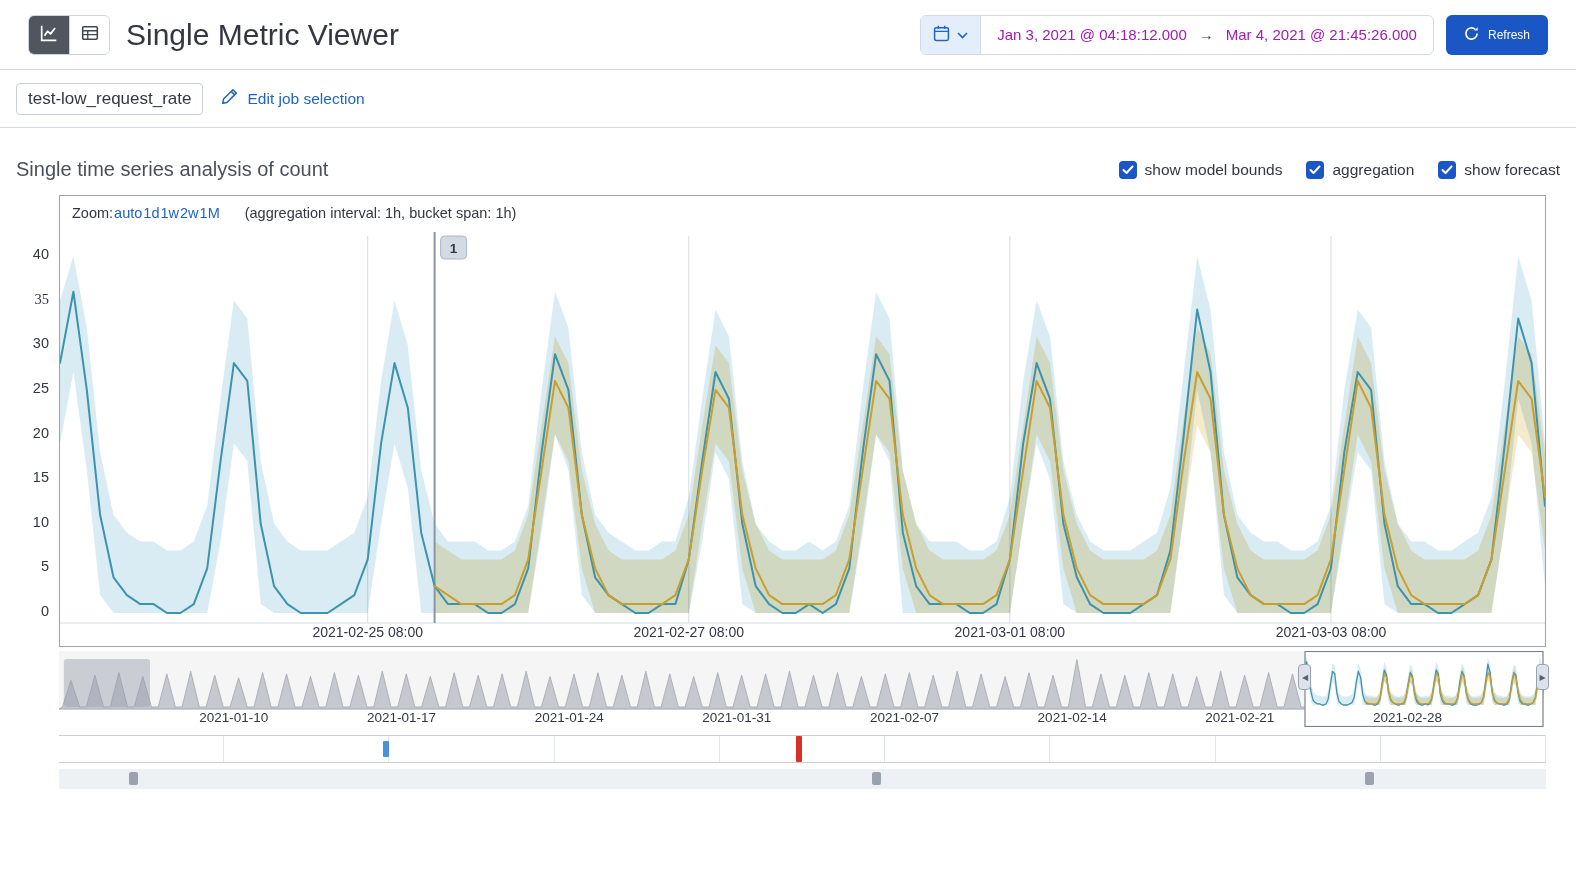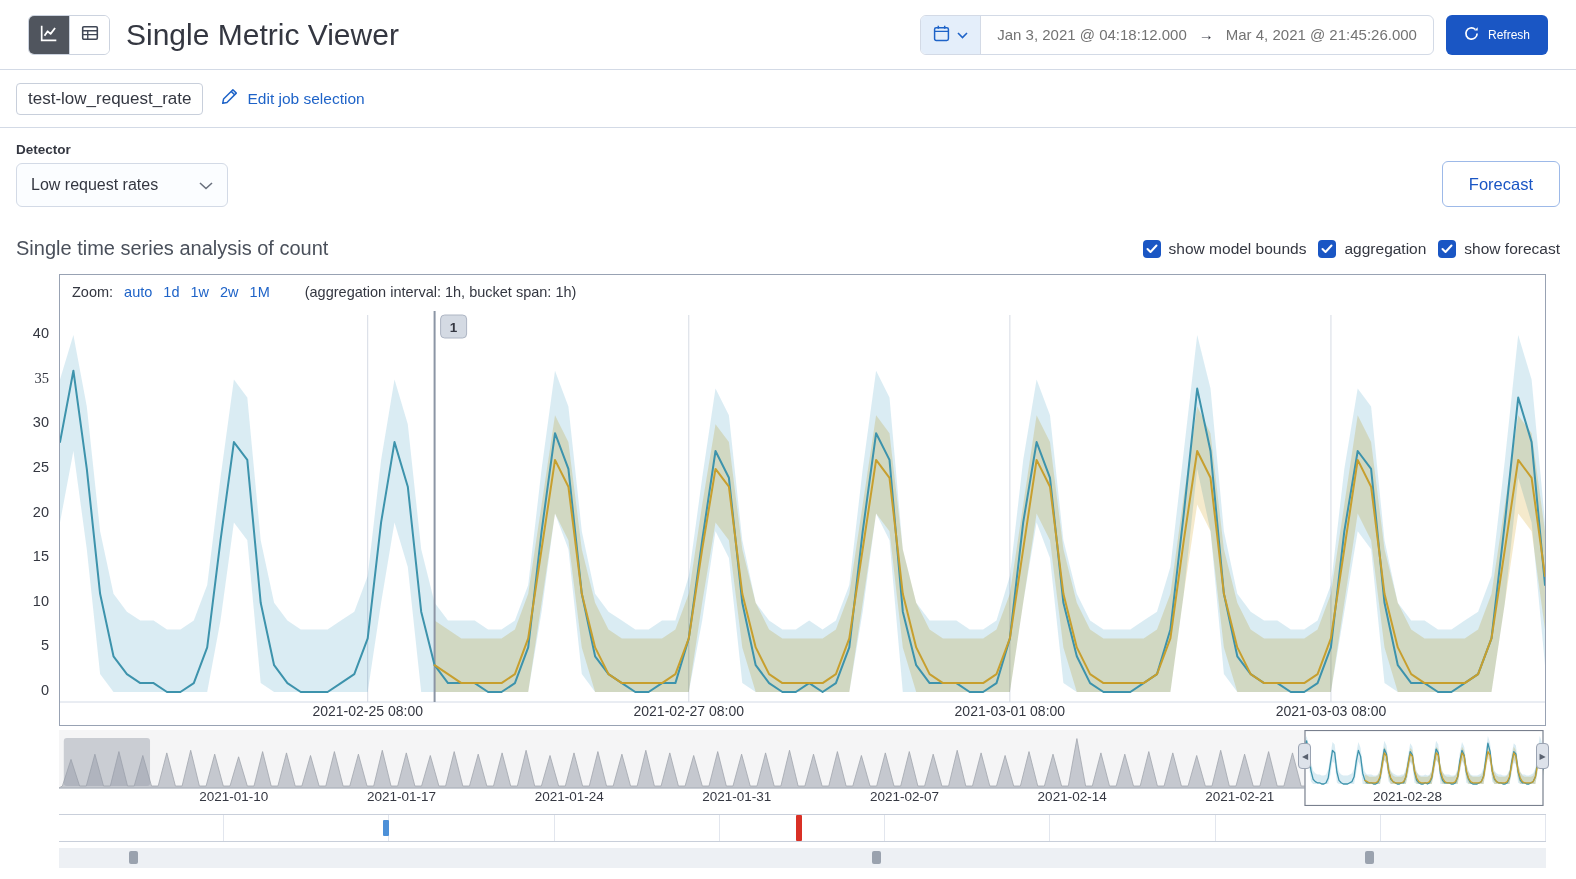--- a/index.html
+++ b/index.html
@@ -12,44 +12,44 @@
   .header{display:flex;align-items:center;gap:16px;height:70px;padding:0 28px;border-bottom:1px solid #d3dae6}
   .view-toggle{display:flex;border:1px solid #ccd3df;border-radius:6px;overflow:hidden}
   .vt-btn{width:40px;height:38px;display:flex;align-items:center;justify-content:center;background:#fff;border:none;cursor:pointer}
   .vt-btn + .vt-btn{border-left:1px solid #ccd3df}
   .vt-btn.selected{background:var(--toggle-selected-bg)}
   .page-title{font-size:30px;font-weight:500;color:#343741}
   .header-right{margin-left:auto;display:flex;gap:12px;align-items:center}
   .datepicker{display:flex;align-items:center;height:40px;border:1px solid #d3dae6;border-radius:6px;background:#fff;overflow:hidden}
   .dp-toggle{display:flex;align-items:center;gap:7px;padding:0 12px;height:100%;background:#e4eefa;border:none;border-right:1px solid #d3dae6;cursor:pointer}
   .dp-dates{display:flex;align-items:center;gap:8px;padding:0 12px}
-  .dp-date{background:none;border:none;font-size:15px;font-family:inherit;color:#737373;padding:0 4px;cursor:pointer;white-space:nowrap}
+  .dp-date{background:none;border:none;font-size:15px;font-family:inherit;color:#a21caf;padding:0 4px;cursor:pointer;white-space:nowrap}
   .dp-arrow{color:#343741;font-size:15px}
   .refresh-btn{display:flex;align-items:center;gap:9px;height:40px;padding:0 18px;background:var(--primary);color:#fff;border:none;border-radius:6px;font-size:12px;font-family:inherit;cursor:pointer}
   
   .job-bar{display:flex;align-items:center;gap:18px;height:58px;padding:0 16px;border-bottom:1px solid #d3dae6}
   .job-badge{border:1px solid #c8cfdb;border-radius:4px;padding:5px 11px;font-size:17px}
   .edit-link{display:flex;align-items:center;gap:9px;font-size:15.5px;color:var(--link);background:none;border:none;font-family:inherit;cursor:pointer}
   
   .detector-row{display:flex;justify-content:space-between;align-items:flex-end;padding:14px 16px 0}
   .detector-label{font-size:13.5px;font-weight:700;margin-bottom:6px}
   .detector-select{display:flex;align-items:center;justify-content:space-between;width:212px;height:44px;padding:0 14px;background:#fbfdff;border:1px solid #d3dae6;border-radius:6px;font-size:16px;font-family:inherit;color:#343741;cursor:pointer}
   .forecast-btn{height:46px;padding:0 26px;background:#fff;border:1px solid #9db9e8;color:var(--primary);border-radius:6px;font-size:16.5px;font-weight:500;font-family:inherit;cursor:pointer}
   
   .series-header{display:flex;align-items:center;margin-top:30px;padding:0 16px}
   .series-title{font-size:20px;font-weight:400;color:#4a505b}
-  .checks{margin-left:auto;display:flex;gap:12px;}
+  .checks{margin-left:auto;display:flex;gap:24px;}
   .checkbox{display:flex;align-items:center;gap:8px;font-size:15.5px;cursor:pointer}
   .cb{width:18px;height:18px;border-radius:4px;background:var(--primary);display:flex;align-items:center;justify-content:center;flex:none}
   
   .chart-wrap{display:flex;margin-top:14px;padding:0 16px}
   .y-axis{width:43px;position:relative}
   .y-tick{position:absolute;right:10px;font-size:14.5px;color:#343741}
   .chart-box{width:1487px;border:1px solid #98a2b3;background:#fff}
-  .zoom-row{display:flex;align-items:center;gap:11px;height:34px;padding:0 12px;font-size:14.5px}
+  .zoom-row{display:flex;align-items:center;gap:1px;height:34px;padding:0 12px;font-size:14.5px}
   .zoom-suffix{margin-left:24px;color:#343741}
   
   .context-wrap{display:flex;padding:0 16px;margin-top:4px}
   .ctx-spacer{width:43px}
   .context-box{position:relative;width:1487px}
   .brush-handle{position:absolute;width:13px;height:26px;top:13px;background:#dde2ea;border:1px solid #9aa3b2;border-radius:4px;display:flex;align-items:center;justify-content:center;font-size:8px;color:#5a6270;cursor:ew-resize;z-index:3}
   .swimlane{position:relative;height:28px;margin-top:4px;border-top:1px solid #c9cfda;border-bottom:1px solid #c9cfda;display:flex;background:#fff}
   .sw-cell{flex:1;border-right:1px solid #e2e6ee}
   .sw-marker{position:absolute;border-radius:1px}
   .bottom-lane{position:relative;height:20px;margin-top:6px;background:#edf0f4}
@@ -123,34 +123,20 @@
       <span>
         <svg width="17" height="17" viewBox="0 0 16 16" fill="none" stroke="#1e63c8">
             <path d="M11.2 1.6 14.4 4.8 5.6 13.6 1.6 14.4 2.4 10.4 Z" stroke-width="1.4" stroke-linejoin="round"></path>
             <line x1="9.6" y1="3.2" x2="12.8" y2="6.4" stroke-width="1.4"></line>
           </svg>
       </span>
       <span>Edit job selection</span>
     </button>
   </div>
 
-  <div class="detector-row">
-    <div>
-      <div class="detector-label">Detector</div>
-      <div class="detector-select">
-        <span>Low request rates</span>
-        <span>
-          <svg width="14" height="8" viewBox="0 0 14 8" fill="none">
-              <polyline points="1,1 7,6.5 13,1" stroke="#69707d" stroke-width="1.6"></polyline>
-            </svg>
-        </span>
-      </div>
-    </div>
-    <button class="forecast-btn">Forecast</button>
-  </div>
 
   <div class="series-header">
     <h2 class="series-title">Single time series analysis of count</h2>
     <div class="checks">
       <label class="checkbox">
         <span class="cb">
             <svg width="12" height="10" viewBox="0 0 12 10">
               <polyline points="1.5,5 4.5,8 10.5,1.5" fill="none" stroke="#fff" stroke-width="2" stroke-linecap="round" stroke-linejoin="round"></polyline>
             </svg>
           </span>

